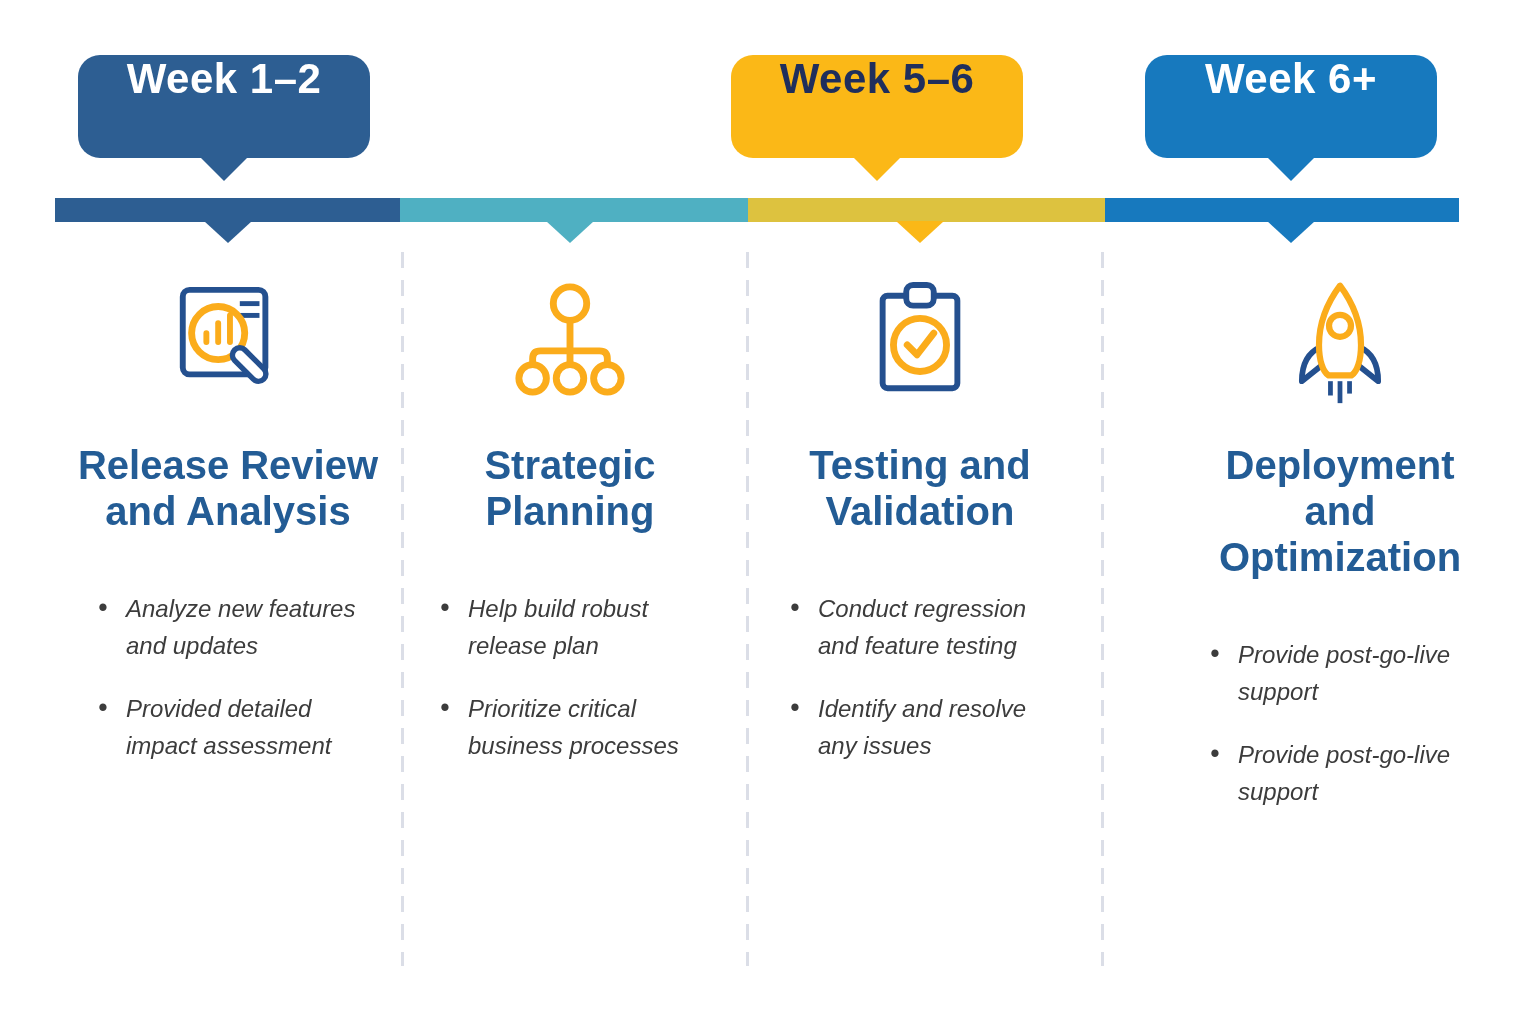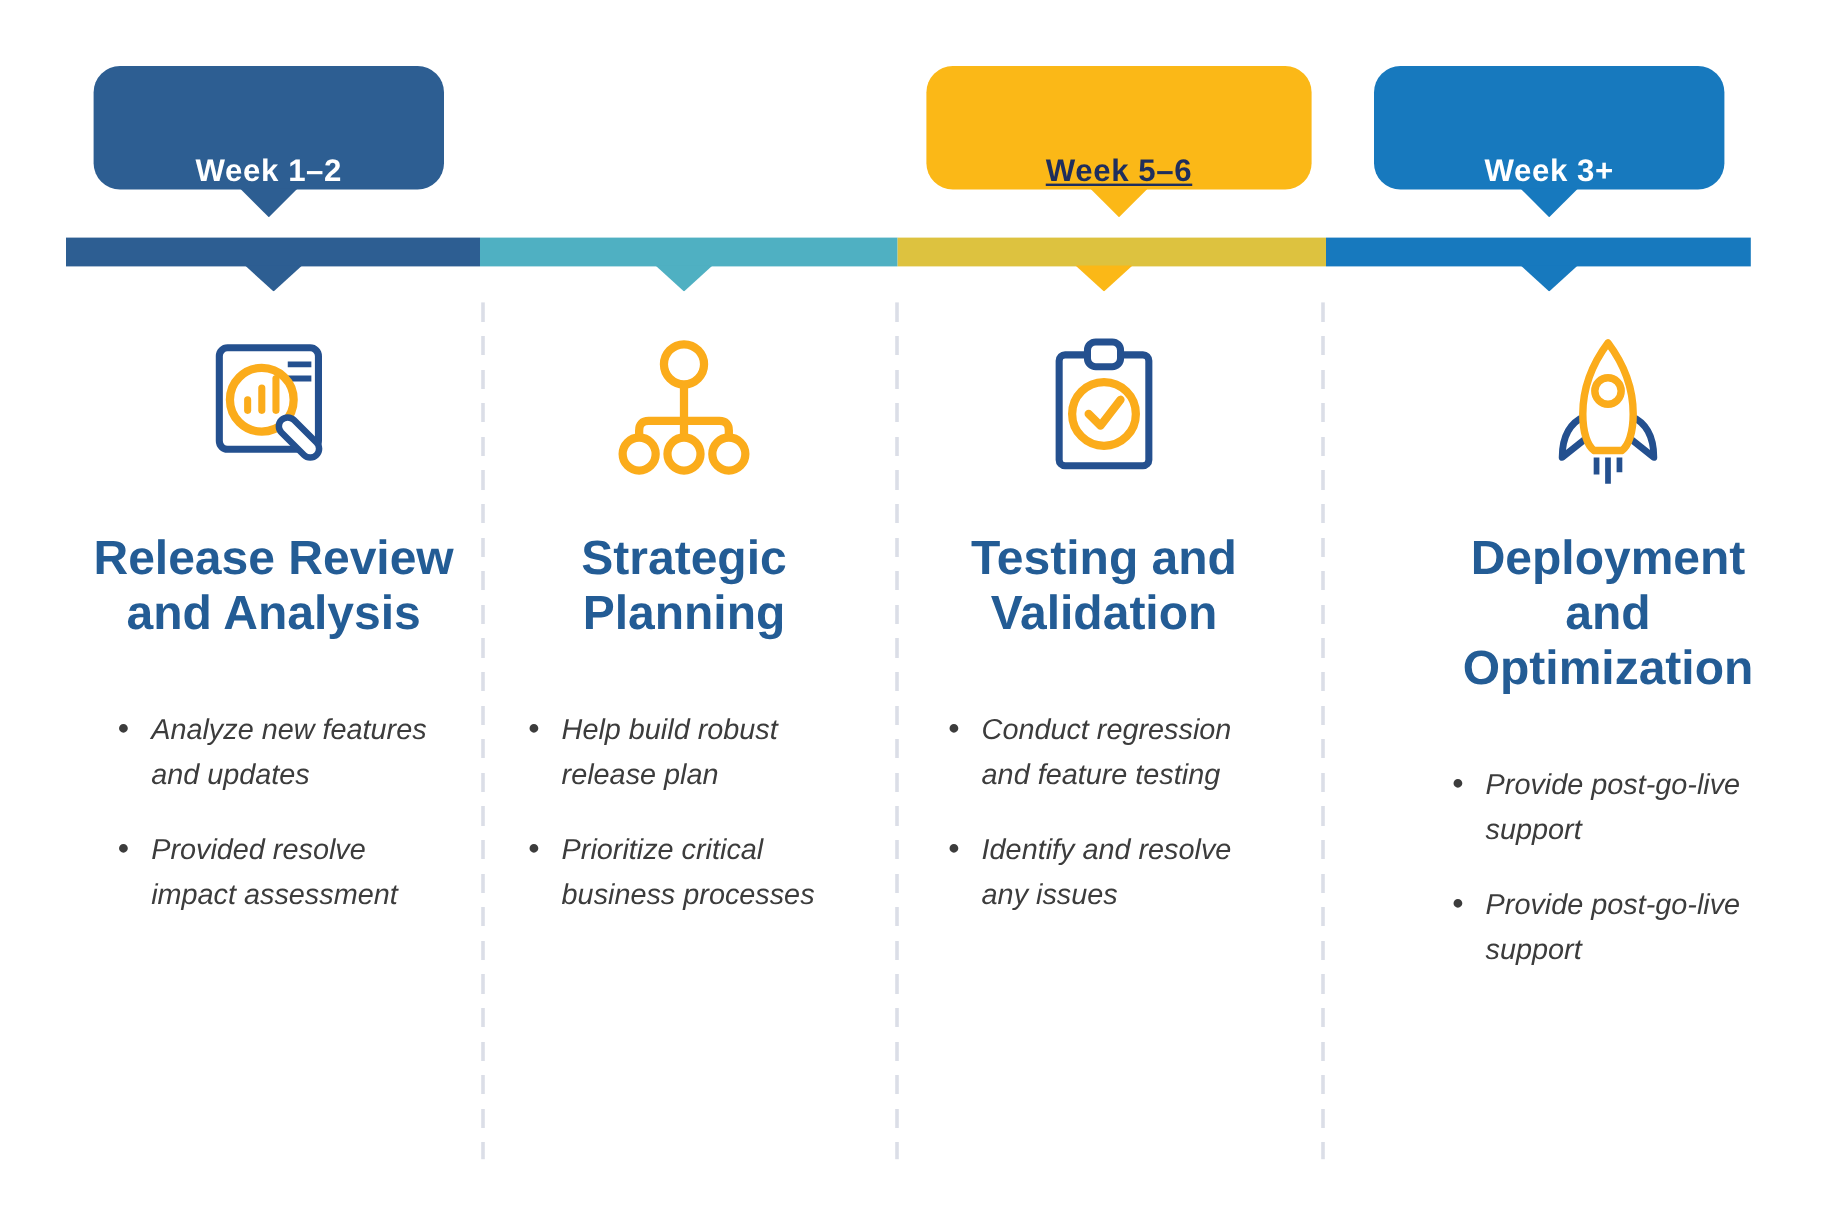--- a/index.html
+++ b/index.html
@@ -3,31 +3,31 @@
 <meta charset="utf-8">
 <style>
   html,body{margin:0;padding:0;background:#fff;}
   .canvas{
     position:relative;width:1536px;height:1024px;background:#ffffff;
     font-family:"Liberation Sans",sans-serif;overflow:hidden;
   }
   
   .badge{
     position:absolute;top:55px;height:103px;border-radius:22px;
-    display:flex;align-items:flex-end;justify-content:center;
-    font-size:26px;font-weight:700;color:#ffffff;letter-spacing:.5px;
+    display:flex;align-items:flex-start;justify-content:center;
+    font-size:42px;font-weight:700;color:#ffffff;letter-spacing:.5px;
   }
   .badge .tail{
     position:absolute;top:100%;left:50%;transform:translateX(-50%);margin-top:-1px;
     width:48px;height:24px;clip-path:polygon(0 0,100% 0,50% 100%);
   }
   .badge--dark-label{color:var(--badge3_text);}
   .badge1{left:78px;width:292px;}
   .badge2{left:423px;width:294px;}
-  .badge3{left:772px;width:321px;text-decoration:underline;}
+  .badge3{left:731px;width:292px;}
   .badge4{left:1145px;width:292px;}
   
   .bar{position:absolute;left:55px;top:198px;width:1404px;height:24px;display:flex;}
   .bar .seg1{width:345px;height:100%;}
   .bar .seg2{width:348px;height:100%;}
   .bar .seg3{width:357px;height:100%;}
   .bar .seg4{width:354px;height:100%;}
   .bar-arrow{position:absolute;top:221px;width:48px;height:22px;clip-path:polygon(0 0,100% 0,50% 100%);}
   .bar-arrow1{left:204px;} .bar-arrow2{left:546px;} .bar-arrow3{left:896px;} .bar-arrow4{left:1267px;}
   
@@ -66,21 +66,21 @@
 
   <div class="badge badge1" style="background-color: rgb(45, 94, 146);">
     <span>Week 1–2</span>
     <span class="tail" style="background-color: rgb(45, 94, 146);"></span>
   </div>
   <div class="badge badge3 badge--dark-label" style="background-color: rgb(251, 184, 23);">
     <span>Week 5–6</span>
     <span class="tail" style="background-color: rgb(251, 184, 23);"></span>
   </div>
   <div class="badge badge4" style="background-color: rgb(23, 121, 190);">
-    <span>Week 3+</span>
+    <span>Week 6+</span>
     <span class="tail" style="background-color: rgb(23, 121, 190);"></span>
   </div>
 
   <div class="bar">
     <div class="seg1" style="background-color: rgb(45, 94, 146);"></div>
     <div class="seg2" style="background-color: rgb(79, 176, 194);"></div>
     <div class="seg3" style="background-color: rgb(221, 194, 63);"></div>
     <div class="seg4" style="background-color: rgb(23, 121, 190);"></div>
   </div>
   <div class="bar-arrow bar-arrow1" style="background-color: rgb(45, 94, 146);"></div>
@@ -103,21 +103,21 @@
         <line class="st-gold" x1="50" y1="63" x2="50" y2="44" stroke-width="6" stroke-linecap="round"></line>
         <line class="st-gold" x1="62" y1="63" x2="62" y2="36" stroke-width="6" stroke-linecap="round"></line>
         <rect class="st-navy-f" x="74" y="65" width="15" height="42" rx="7.5" stroke-width="5.5" transform="rotate(-45 81.5 86)"></rect>
       </svg>
     </div>
     <div class="col-title">Release Review
 and Analysis</div>
     <ul class="bullets">
       <li>Analyze new features
 and updates</li>
-      <li>Provided resolve
+      <li>Provided detailed
 impact assessment</li>
     </ul>
   </div>
 
   <div class="col col3">
     <div class="icon-wrap">
       <svg width="118" height="120" viewBox="0 0 120 122" aria-hidden="true">
         <rect class="st-navy-f" x="22" y="16" width="76" height="94" rx="5" stroke-width="6"></rect>
         <rect class="st-navy-f" x="46" y="5" width="28" height="21" rx="7" stroke-width="6"></rect>
         <circle class="st-gold" cx="60" cy="66" r="27" stroke-width="7"></circle>

